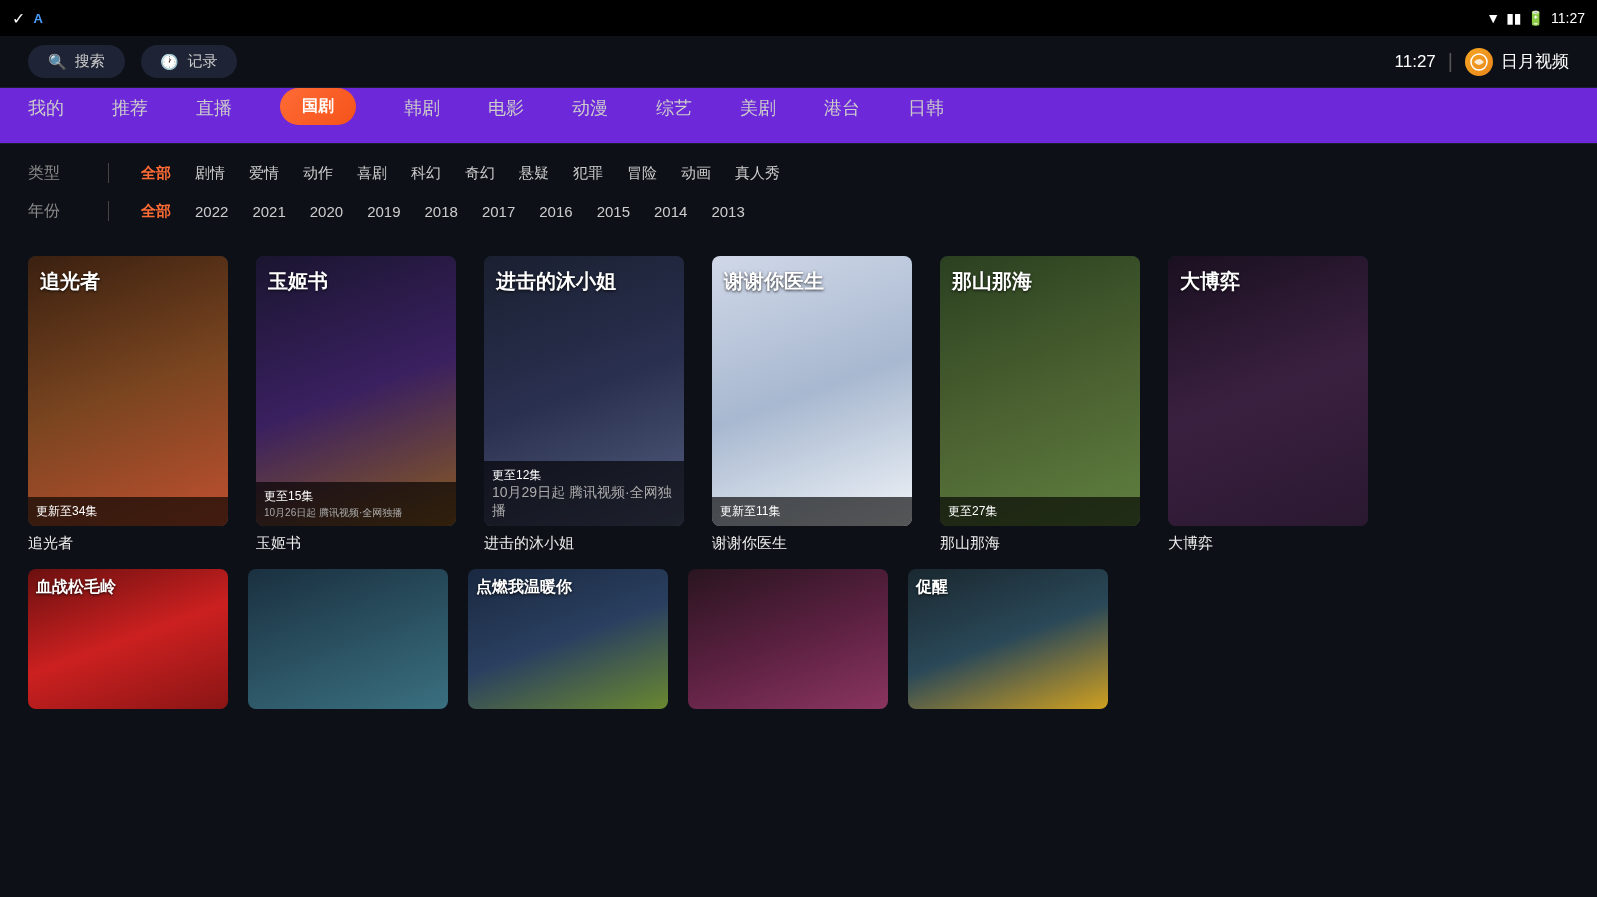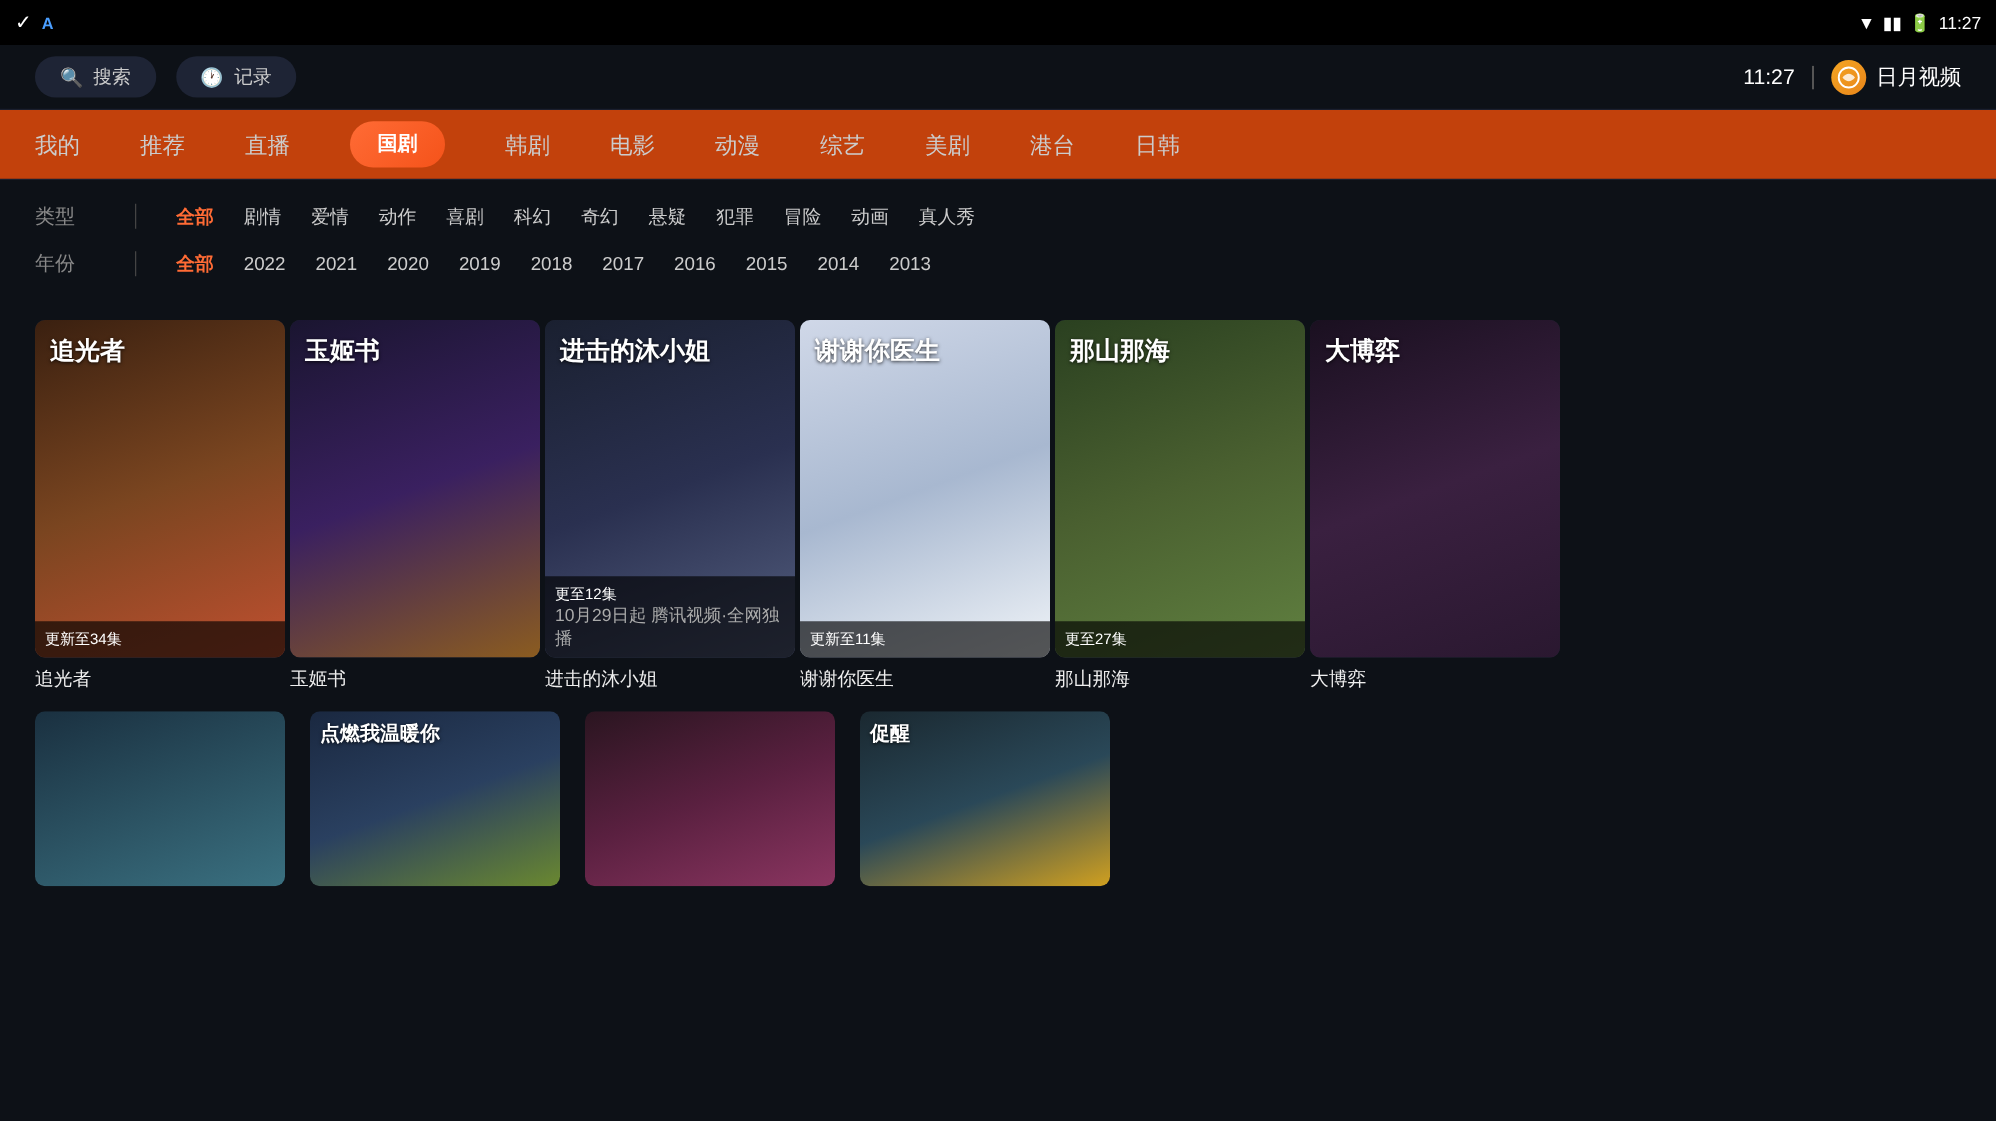--- a/index.html
+++ b/index.html
@@ -84,24 +84,24 @@
       border-radius: 50%;
       background: linear-gradient(135deg, #f5a623, #e8851a);
       display: flex;
       align-items: center;
       justify-content: center;
       font-size: 11px;
     }
 
     
     .nav-tabs {
-      background: #c2410c;
+      background: #6d28d9;
       height: 56px;
       display: flex;
-      align-items: center;
+      align-items: flex-start;
       padding: 0 28px;
       gap: 48px;
       border-bottom: 1px solid #1a1f2e;
     }
     .nav-tab {
       font-size: 18px;
       color: #ccc;
       cursor: pointer;
       padding: 8px 0;
     }
@@ -147,21 +147,21 @@
       color: #ff6b35;
       font-weight: bold;
     }
 
     
     .content-area {
       padding: 16px 28px 0;
     }
     .shows-grid {
       display: flex;
-      gap: 4px;
+      gap: 28px;
       flex-wrap: nowrap;
     }
     .show-card {
       flex: 0 0 auto;
       width: 200px;
       cursor: pointer;
     }
     .show-poster {
       width: 200px;
       height: 270px;
@@ -348,20 +348,21 @@
           <div class="poster-bg poster-1" style="position: absolute; inset: 0px;"></div>
           <div class="poster-text">追光者</div>
           <div class="poster-badge">更新至34集</div>
         </div>
         <div class="show-title">追光者</div>
       </div>
       <div class="show-card">
         <div class="show-poster" style="position: relative;">
           <div class="poster-bg poster-2" style="position: absolute; inset: 0px;"></div>
           <div class="poster-text">玉姬书</div>
+          <div class="poster-badge">更至15集<br><span style="font-size:10px;color:#aaa;">10月26日起 腾讯视频·全网独播</span></div>
         </div>
         <div class="show-title">玉姬书</div>
       </div>
       <div class="show-card">
         <div class="show-poster" style="position: relative;">
           <div class="poster-bg poster-3" style="position: absolute; inset: 0px;"></div>
           <div class="poster-text">进击的沐小姐</div>
           <div class="poster-badge">更至12集<br><span style="font-size:14px;color:#aaa;">10月29日起 腾讯视频·全网独播</span></div>
         </div>
         <div class="show-title">进击的沐小姐</div>
@@ -386,20 +387,26 @@
         <div class="show-poster" style="position: relative;">
           <div class="poster-bg poster-6" style="position: absolute; inset: 0px;"></div>
           <div class="poster-text">大博弈</div>
         </div>
         <div class="show-title">大博弈</div>
       </div>
     </div>
   <div class="second-row-grid" style="margin-top:16px;" id="shows-grid-2">
       <div class="show-card-partial">
         <div class="show-poster-partial" style="position: relative;">
+          <div class="poster-bg poster-7" style="position: absolute; inset: 0px;"></div>
+          <div class="poster-text-sm">血战松毛岭</div>
+        </div>
+      </div>
+      <div class="show-card-partial">
+        <div class="show-poster-partial" style="position: relative;">
           <div class="poster-bg poster-8" style="position: absolute; inset: 0px;"></div>
         </div>
       </div>
       <div class="show-card-partial">
         <div class="show-poster-partial" style="position: relative;">
           <div class="poster-bg poster-9" style="position: absolute; inset: 0px;"></div>
           <div class="poster-text-sm">点燃我温暖你</div>
         </div>
       </div>
       <div class="show-card-partial">

